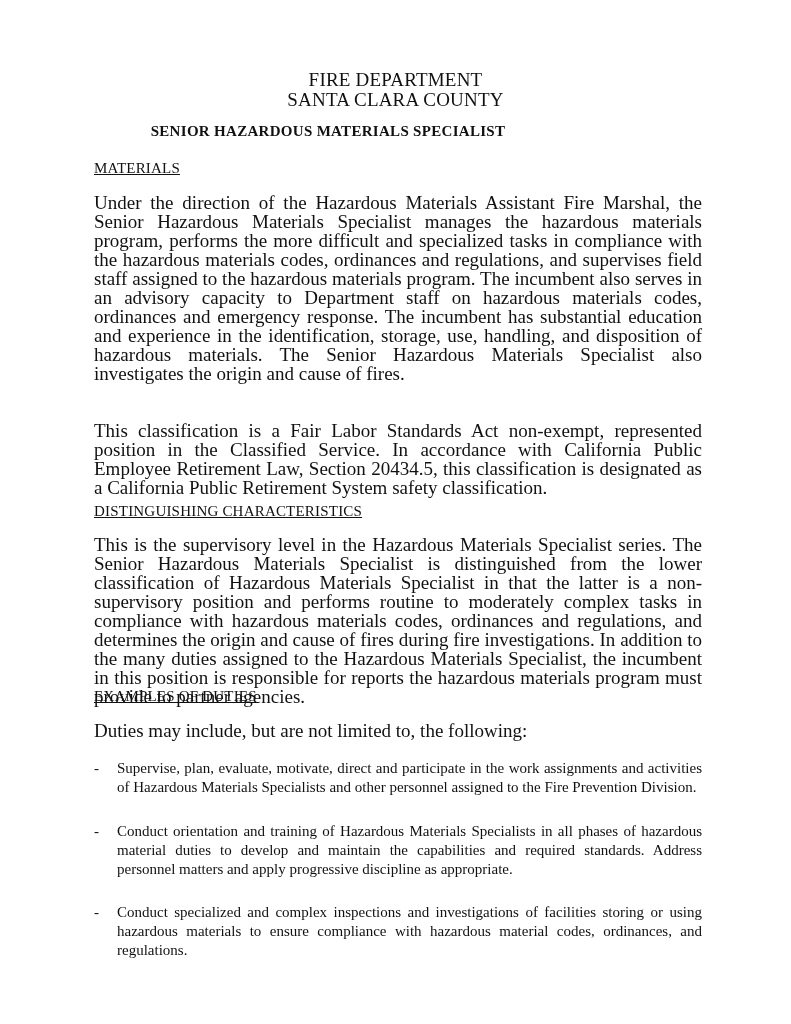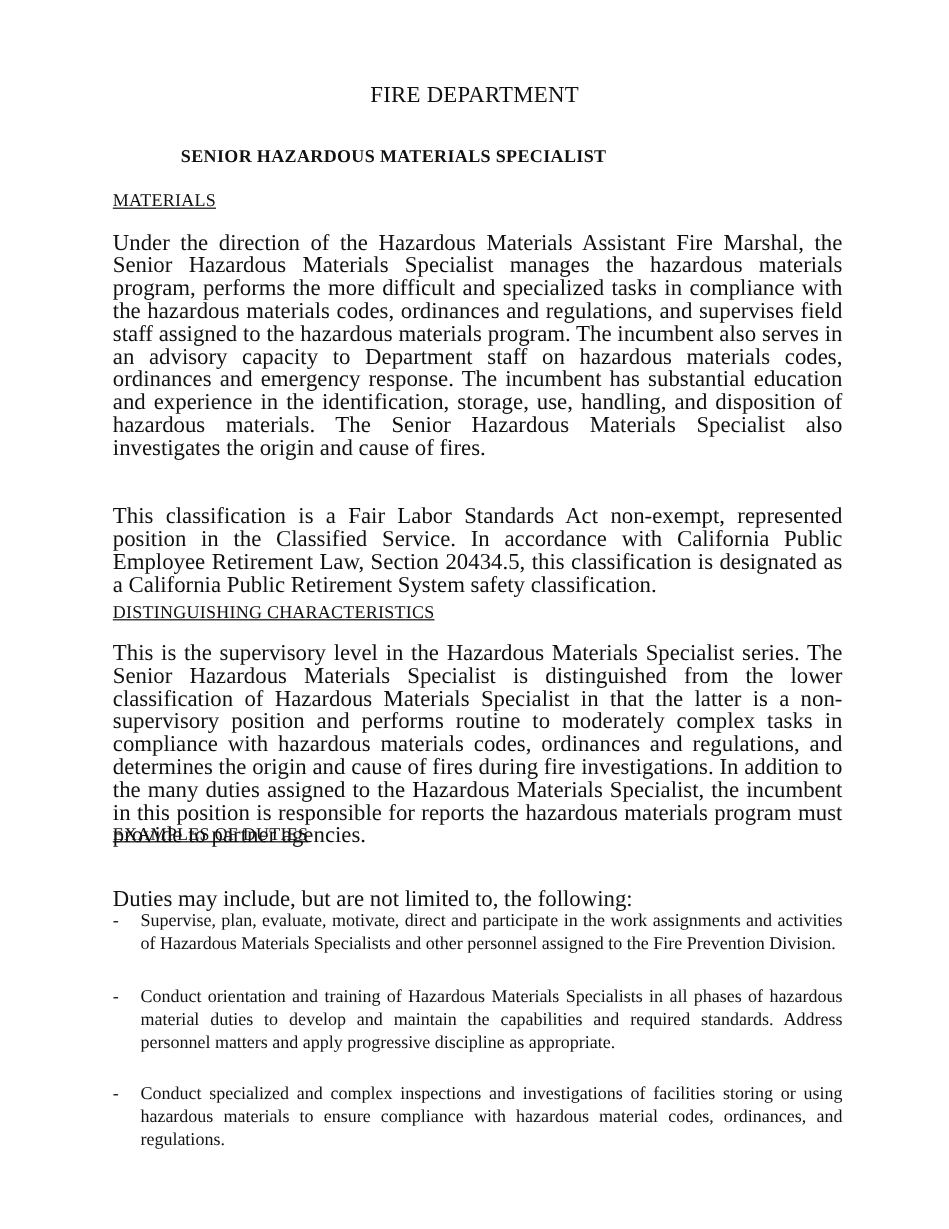--- a/index.html
+++ b/index.html
@@ -17,31 +17,32 @@
     .para { position: absolute; left: 94px; width: 608px; font-size: 19px; line-height: 19px; text-align: justify; text-justify: inter-word; }
     .bullet { position: absolute; left: 94px; width: 608px; font-size: 15px; line-height: 19px; }
     .bullet .dash { position: absolute; left: 0; top: 0; width: 20px; }
     .bullet .btext { margin-left: 23px; text-align: justify; display: block; }
   </style>
 </head>
 <body>
 
 <div class="page">
   <div class="header h1">FIRE DEPARTMENT</div>
+  <div class="header h2">SANTA CLARA COUNTY</div>
   <div class="title">SENIOR HAZARDOUS MATERIALS SPECIALIST</div>
 
   <div class="section-head" style="top:160px;">MATERIALS</div>
   <div class="para" style="top:193px;">Under the direction of the Hazardous Materials Assistant Fire Marshal, the Senior Hazardous Materials Specialist manages the hazardous materials program, performs the more difficult and specialized tasks in compliance with the hazardous materials codes, ordinances and regulations, and supervises field staff assigned to the hazardous materials program. The incumbent also serves in an advisory capacity to Department staff on hazardous materials codes, ordinances and emergency response. The incumbent has substantial education and experience in the identification, storage, use, handling, and disposition of hazardous materials.  The Senior Hazardous Materials Specialist also investigates the origin and cause of fires.</div>
   <div class="para" style="top:421px;">This classification is a Fair Labor Standards Act non-exempt, represented position in the Classified Service. In accordance with California Public Employee Retirement Law, Section 20434.5, this classification is designated as a California Public Retirement System safety classification.</div>
 
   <div class="section-head" style="top:503px;">DISTINGUISHING CHARACTERISTICS</div>
   <div class="para" style="top:535px;">This is the supervisory level in the Hazardous Materials Specialist series. The Senior Hazardous Materials Specialist is distinguished from the lower classification of Hazardous Materials Specialist in that the latter is a non-supervisory position and performs routine to moderately complex tasks in compliance with hazardous materials codes, ordinances and regulations, and determines the origin and cause of fires during fire investigations. In addition to the many duties assigned to the Hazardous Materials Specialist, the incumbent in this position is responsible for reports the hazardous materials program must provide to partner agencies.</div>
 
   <div class="section-head" style="top:688px;">EXAMPLES OF DUTIES</div>
-  <div class="para" style="top:721px;margin-top:19px;">Duties may include, but are not limited to, the following:</div>
+  <div class="para" style="top:721px;">Duties may include, but are not limited to, the following:</div>
 
   <div class="bullet" style="top:759px;">
     <span class="dash">-</span>
     <span class="btext">Supervise, plan, evaluate, motivate, direct and participate in the work assignments and activities of Hazardous Materials Specialists and other personnel assigned to the Fire Prevention Division.</span>
   </div>
   <div class="bullet" style="top:822px;">
     <span class="dash">-</span>
     <span class="btext">Conduct orientation and training of Hazardous Materials Specialists in all phases of hazardous material duties to develop and maintain the capabilities and required standards. Address personnel matters and apply progressive discipline as appropriate.</span>
   </div>
   <div class="bullet" style="top:903px;">

